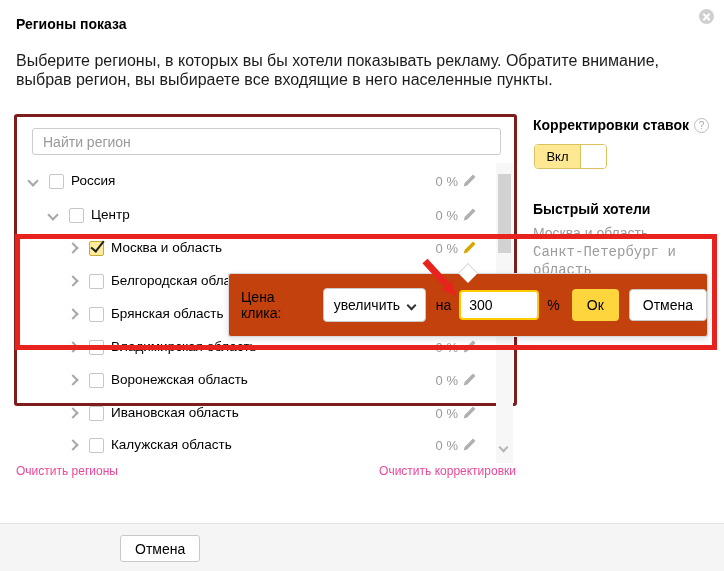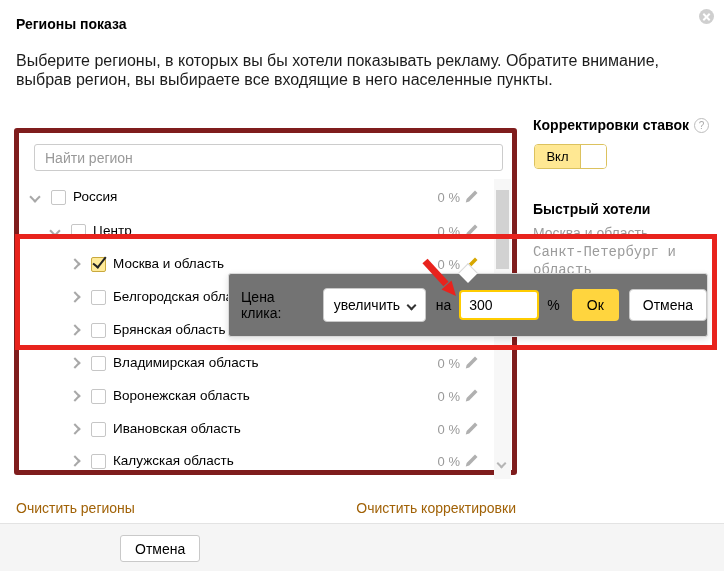--- a/index.html
+++ b/index.html
@@ -9,21 +9,21 @@
 
   
   .title{position:absolute;left:16px;top:16px;font-size:14px;font-weight:bold;margin:0;}
   .desc{position:absolute;left:16px;top:51px;width:676px;font-size:16px;line-height:19px;color:#1c1c1c;margin:0;}
   .close-btn{position:absolute;left:699px;top:9px;width:15px;height:15px;border:0;padding:0;border-radius:50%;background:#cfcfcf;cursor:pointer;}
   .close-btn::before,.close-btn::after{content:"";position:absolute;left:3px;top:6.5px;width:9px;height:2px;background:#fff;}
   .close-btn::before{transform:rotate(45deg);}
   .close-btn::after{transform:rotate(-45deg);}
 
   
-  .panel{position:absolute;left:14px;top:128px;width:503px;height:347px;border:5px solid #7f1d1d;border-radius:3px;background:#fff;}
+  .panel{position:absolute;left:14px;top:114px;width:503px;height:292px;border:3px solid #7f1d1d;border-radius:3px;background:#fff;}
   .search{position:absolute;left:15px;top:11px;width:469px;height:27px;border:1px solid #ccc;border-radius:3px;padding:0 10px;font-size:14px;font-family:"Liberation Sans",sans-serif;color:#000;}
   .search::placeholder{color:#999;}
 
   .row{position:absolute;left:0;width:501px;height:33px;}
   .chev{display:inline-block;width:8px;height:8px;border-right:2px solid #a8a8a8;border-bottom:2px solid #a8a8a8;}
   .chev.down{transform:rotate(45deg);}
   .chev.right{transform:rotate(-45deg);}
   .chev.up{transform:rotate(-135deg);}
   .row .chev{position:absolute;top:12px;}
   .row.lvl0 .chev{left:12px;}
@@ -47,37 +47,37 @@
 
   
   .scrollbar{position:absolute;top:46px;right:1px;width:17px;height:300px;background:#f7f7f7;}
   .sb-thumb{position:absolute;left:2px;top:11px;width:13px;height:79px;background:#d2d2d2;}
   .sb-up{position:absolute;left:4px;top:6px;}
   .sb-up .chev{border-color:#b5b5b5;width:7px;height:7px;}
   .sb-down{position:absolute;left:4px;bottom:8px;}
   .sb-down .chev{border-color:#b5b5b5;width:7px;height:7px;}
 
   
-  .clear-link{position:absolute;top:500px;font-size:14px;color:#a16207;cursor:pointer;text-decoration:none;}
+  .clear-link{position:absolute;top:464px;font-size:12px;color:#ec4899;cursor:pointer;text-decoration:none;}
   .clear-left{left:16px;}
   .clear-right{right:208px;}
 
   
   .sb-title{position:absolute;left:533px;top:117px;font-size:14px;font-weight:bold;display:flex;align-items:center;gap:5px;}
   .help{display:inline-block;width:15px;height:15px;border:1px solid #bdbdbd;border-radius:50%;color:#a9a9a9;font-size:10px;font-weight:normal;text-align:center;line-height:13px;cursor:pointer;}
   .toggle{position:absolute;left:534px;top:144px;width:73px;height:25px;border:1px solid #dcc25e;border-radius:4px;background:#fff;cursor:pointer;display:flex;}
   .toggle-on{width:46px;height:100%;background:#ffe893;border-right:1px solid #dcc25e;border-radius:3px 0 0 3px;font-size:13px;display:flex;align-items:center;justify-content:center;}
   .toggle-knob{flex:1;background:#fff;border-radius:0 3px 3px 0;}
   .sb-title2{position:absolute;left:533px;top:201px;font-size:14px;font-weight:bold;}
   .quick{position:absolute;left:533px;width:160px;font-size:14px;line-height:18px;color:#9b9b9b;cursor:pointer;}
   .quick.q1{top:224px;}
   .quick.q2{top:243px;font-family:Liberation Mono, monospace;}
 
   
-  .popup{position:absolute;left:228px;top:273px;width:480px;height:64px;background:#737373;border:1px solid #d9d9d9;border-radius:3px;box-shadow:0 2px 6px rgba(0,0,0,0.12);z-index:10;display:flex;align-items:center;padding-left:12px;}
+  .popup{position:absolute;left:228px;top:273px;width:480px;height:64px;background:#c2410c;border:1px solid #d9d9d9;border-radius:3px;box-shadow:0 2px 6px rgba(0,0,0,0.12);z-index:10;display:flex;align-items:center;padding-left:12px;}
   .notch{position:absolute;left:232px;top:-8px;width:14px;height:14px;background:#fff;border-left:1px solid #d9d9d9;border-top:1px solid #d9d9d9;transform:rotate(45deg);}
   .p-label{font-size:14px;}
   .p-select{margin-left:10px;width:110px;height:34px;border:1px solid #c9c9c9;border-radius:4px;background:#fff;display:flex;align-items:center;justify-content:space-between;padding:16px 10px;font-size:14px;cursor:pointer;}
   .p-select .chev{width:7px;height:7px;border-color:#333;}
   .p-na{margin-left:10px;font-size:14px;}
   .p-input{margin-left:8px;width:80px;height:30px;border:2px solid #fc0;border-radius:4px;padding:0 8px;font-size:14px;font-family:"Liberation Sans",sans-serif;outline:none;}
   .p-pct{margin-left:8px;font-size:14px;}
   .p-ok{margin-left:12px;height:32px;padding:0 15px;background:#ffd53e;border:0;border-radius:4px;font-size:14px;font-family:"Liberation Sans",sans-serif;cursor:pointer;}
   .p-cancel{margin-left:10px;height:32px;padding:0 13px;background:#fff;border:1px solid #c9c9c9;border-radius:4px;font-size:14px;font-family:"Liberation Sans",sans-serif;cursor:pointer;}
 

